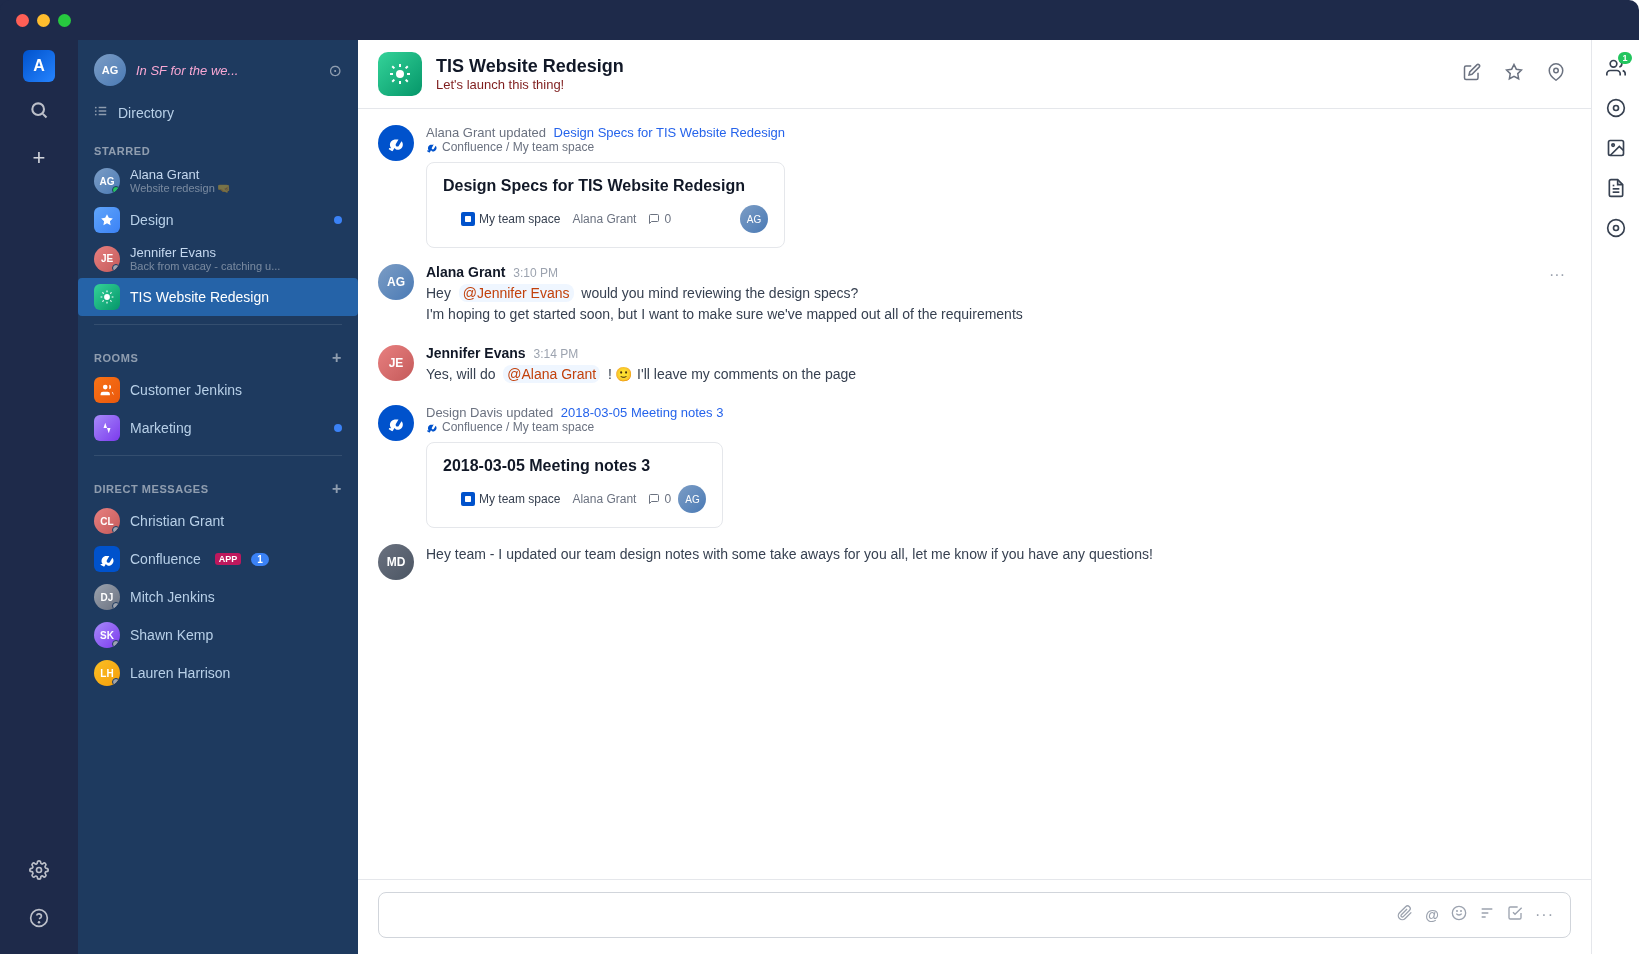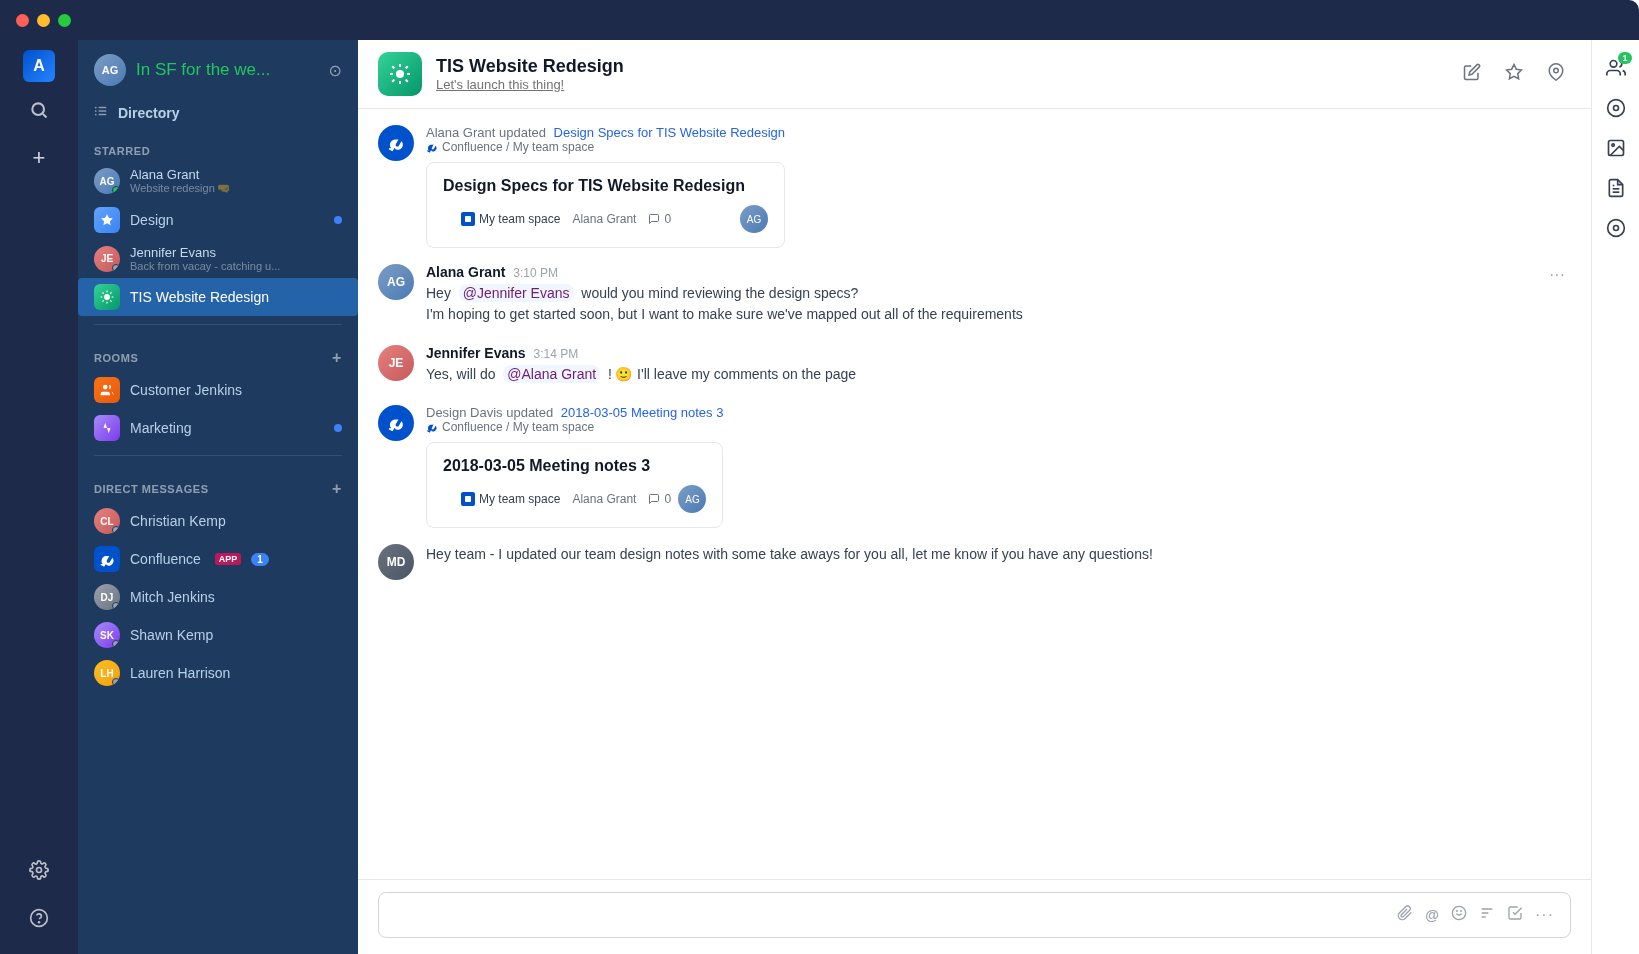--- a/index.html
+++ b/index.html
@@ -17,24 +17,24 @@
     .rail-icon { width: 40px; height: 40px; display: flex; align-items: center; justify-content: center; border-radius: 8px; cursor: pointer; color: rgba(255,255,255,0.7); font-size: 18px; }
     .rail-spacer { flex: 1; }
     .rail-bottom { display: flex; flex-direction: column; align-items: center; gap: 8px; padding-bottom: 16px; }
 
     
     .sidebar { width: 280px; background: #1e3a5f; display: flex; flex-direction: column; height: 954px; flex-shrink: 0; padding-top: 40px; overflow-y: auto; }
     .sidebar::-webkit-scrollbar { width: 0; }
     .sidebar-header { display: flex; align-items: center; justify-content: space-between; padding: 14px 16px 10px; }
     .user-status { display: flex; align-items: center; gap: 10px; }
     .user-avatar-small { width: 32px; height: 32px; border-radius: 50%; background: #7c9dc5; overflow: hidden; flex-shrink: 0; display: flex; align-items: center; justify-content: center; font-size: 11px; font-weight: 600; color: #fff; }
-    .user-status-name { color: #22c55e; font-size: 17px; font-weight: 500; }
+    .user-status-name { color: #f9a8d4; font-size: 13px; font-weight: 500; font-style: italic; }
     .status-icon { color: rgba(255,255,255,0.5); font-size: 16px; cursor: pointer; }
 
-    .directory-item { display: flex; align-items: center; gap: 10px; padding: 8px 16px; color: #b8d0e8; font-size: 14px; cursor: pointer; font-weight: bold; }
+    .directory-item { display: flex; align-items: center; gap: 10px; padding: 8px 16px; color: #b8d0e8; font-size: 14px; cursor: pointer; }
     .dir-icon { color: rgba(255,255,255,0.5); font-size: 14px; }
 
     .section-label { padding: 16px 16px 4px; font-size: 11px; font-weight: 700; color: rgba(255,255,255,0.5); letter-spacing: 0.05em; text-transform: uppercase; display: flex; align-items: center; justify-content: space-between; }
     .section-plus { color: rgba(255,255,255,0.5); font-size: 16px; cursor: pointer; }
 
     .channel-item { display: flex; align-items: center; gap: 10px; padding: 6px 16px; color: #b8d0e8; font-size: 14px; cursor: pointer; border-radius: 4px; }
     .channel-item.active { background: #2563a8; color: #fff; }
     .channel-avatar { width: 26px; height: 26px; border-radius: 6px; overflow: hidden; flex-shrink: 0; display: flex; align-items: center; justify-content: center; font-size: 10px; font-weight: 700; }
     .channel-name { flex: 1; font-size: 14px; }
     .unread-dot { width: 8px; height: 8px; border-radius: 50%; background: #3b82f6; flex-shrink: 0; }
@@ -48,38 +48,38 @@
     .app-badge { background: #be185d; color: #fff; font-size: 9px; font-weight: 700; padding: 1px 4px; border-radius: 3px; margin-left: 4px; }
 
     
     .main { flex: 1; display: flex; flex-direction: column; height: 954px; background: #fff; }
 
     
     .chat-header { display: flex; align-items: center; padding: 12px 20px; border-bottom: 1px solid #e5e7eb; background: #fff; flex-shrink: 0; margin-top: 40px; }
     .channel-icon-lg { width: 44px; height: 44px; border-radius: 10px; background: #4a90d9; display: flex; align-items: center; justify-content: center; font-size: 20px; margin-right: 14px; flex-shrink: 0; }
     .channel-info { flex: 1; }
     .channel-title { font-size: 18px; font-weight: 700; color: #111827; }
-    .channel-subtitle { font-size: 13px; color: #737373; text-decoration: underline; }
+    .channel-subtitle { font-size: 13px; color: #7f1d1d; }
     .header-actions { display: flex; gap: 12px; align-items: center; }
     .header-action-btn { background: none; border: none; cursor: pointer; color: #6b7280; font-size: 18px; padding: 6px; border-radius: 4px; }
 
     
     .chat-messages { flex: 1; overflow-y: auto; padding: 16px 20px; background: #fff; }
     .chat-messages::-webkit-scrollbar { width: 6px; }
     .chat-messages::-webkit-scrollbar-track { background: transparent; }
     .chat-messages::-webkit-scrollbar-thumb { background: #d1d5db; border-radius: 3px; }
 
     .message-group { display: flex; gap: 12px; margin-bottom: 20px; }
     .msg-avatar { width: 36px; height: 36px; border-radius: 50%; flex-shrink: 0; display: flex; align-items: center; justify-content: center; font-size: 12px; font-weight: 600; color: #fff; overflow: hidden; }
     .msg-content { flex: 1; }
     .msg-header { display: flex; align-items: baseline; gap: 8px; margin-bottom: 3px; }
     .msg-author { font-size: 14px; font-weight: 700; color: #111827; }
     .msg-time { font-size: 12px; color: #9ca3af; }
     .msg-text { font-size: 14px; color: #374151; line-height: 1.5; }
-    .msg-text .mention { background: #eff6ff; color: #701a75; padding: 1px 4px; border-radius: 8px; font-weight: 500; }
+    .msg-text .mention { background: #eff6ff; color: #c2410c; padding: 1px 4px; border-radius: 8px; font-weight: 500; }
     .msg-actions { color: #9ca3af; font-size: 16px; cursor: pointer; padding: 2px 6px; border-radius: 4px; }
     .msg-row { display: flex; align-items: flex-start; justify-content: space-between; }
 
     
     .integration-update { display: flex; gap: 12px; margin-bottom: 16px; align-items: flex-start; }
     .integration-link { color: #2563eb; text-decoration: none; font-size: 13px; }
 
     .confluence-card { border: 1px solid #e5e7eb; border-radius: 8px; padding: 14px 16px; background: #fff; margin-top: 6px; max-width: 680px; }
     .confluence-card-title { font-size: 16px; font-weight: 700; color: #111827; margin-bottom: 10px; }
     .confluence-card-meta { display: flex; align-items: center; gap: 12px; font-size: 12px; color: #6b7280; }
@@ -256,21 +256,21 @@
 
   <div class="section-label">
     <span>DIRECT MESSAGES</span>
     <span class="section-plus">+</span>
   </div>
 
   <div class="dm-item">
     <div class="dm-avatar av-christian">CL
       <div class="status-indicator status-offline"></div>
     </div>
-    <span>Christian Kemp</span>
+    <span>Christian Grant</span>
   </div>
 
   <div class="dm-item">
     <div class="dm-avatar av-confluence" style="border-radius:6px;">
       <svg width="16" height="16" viewBox="0 0 24 24" fill="white">
           <path d="M2.5 19.5c-.3.5-.1 1.1.4 1.4l4 2.3c.5.3 1.1.1 1.4-.4l1.9-3.3C12 22 14.1 22.5 16 22c2.5-.6 4.5-2.5 5.4-5 .9-2.5.3-5.2-1.4-7l-3.7 6.4c-.7 1.2-2.2 1.7-3.5 1s-1.7-2.3-1-3.5l3.7-6.4C13.7 7.8 11.6 7.2 9.5 7.6c-2.5.5-4.6 2.5-5.4 5-.8 2.5-.2 5.2 1.5 7l-3.1-0.1Z"></path>
         </svg>
     </div>
     <span>Confluence</span>
     <span class="app-badge">APP</span>

